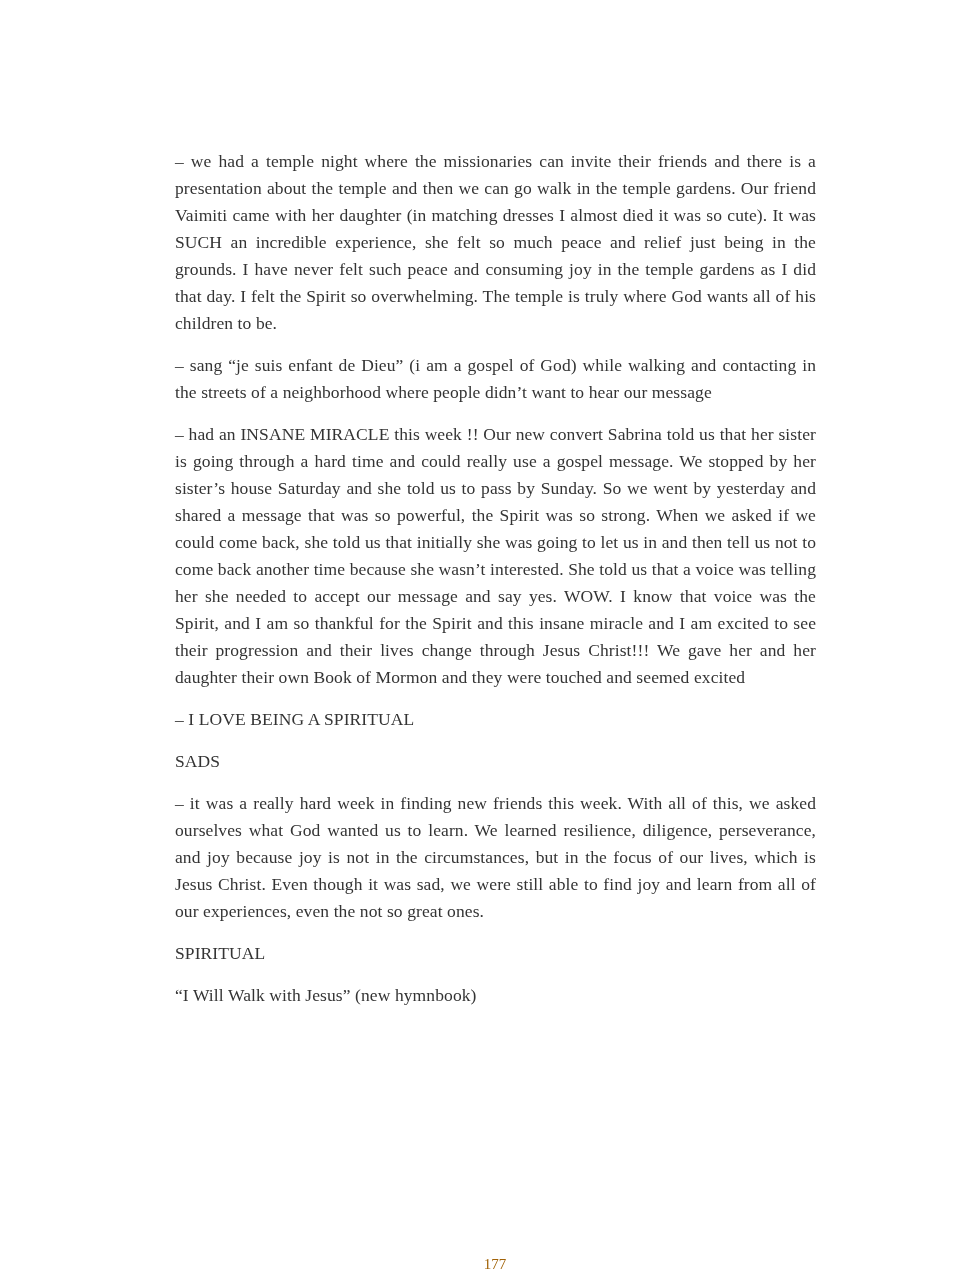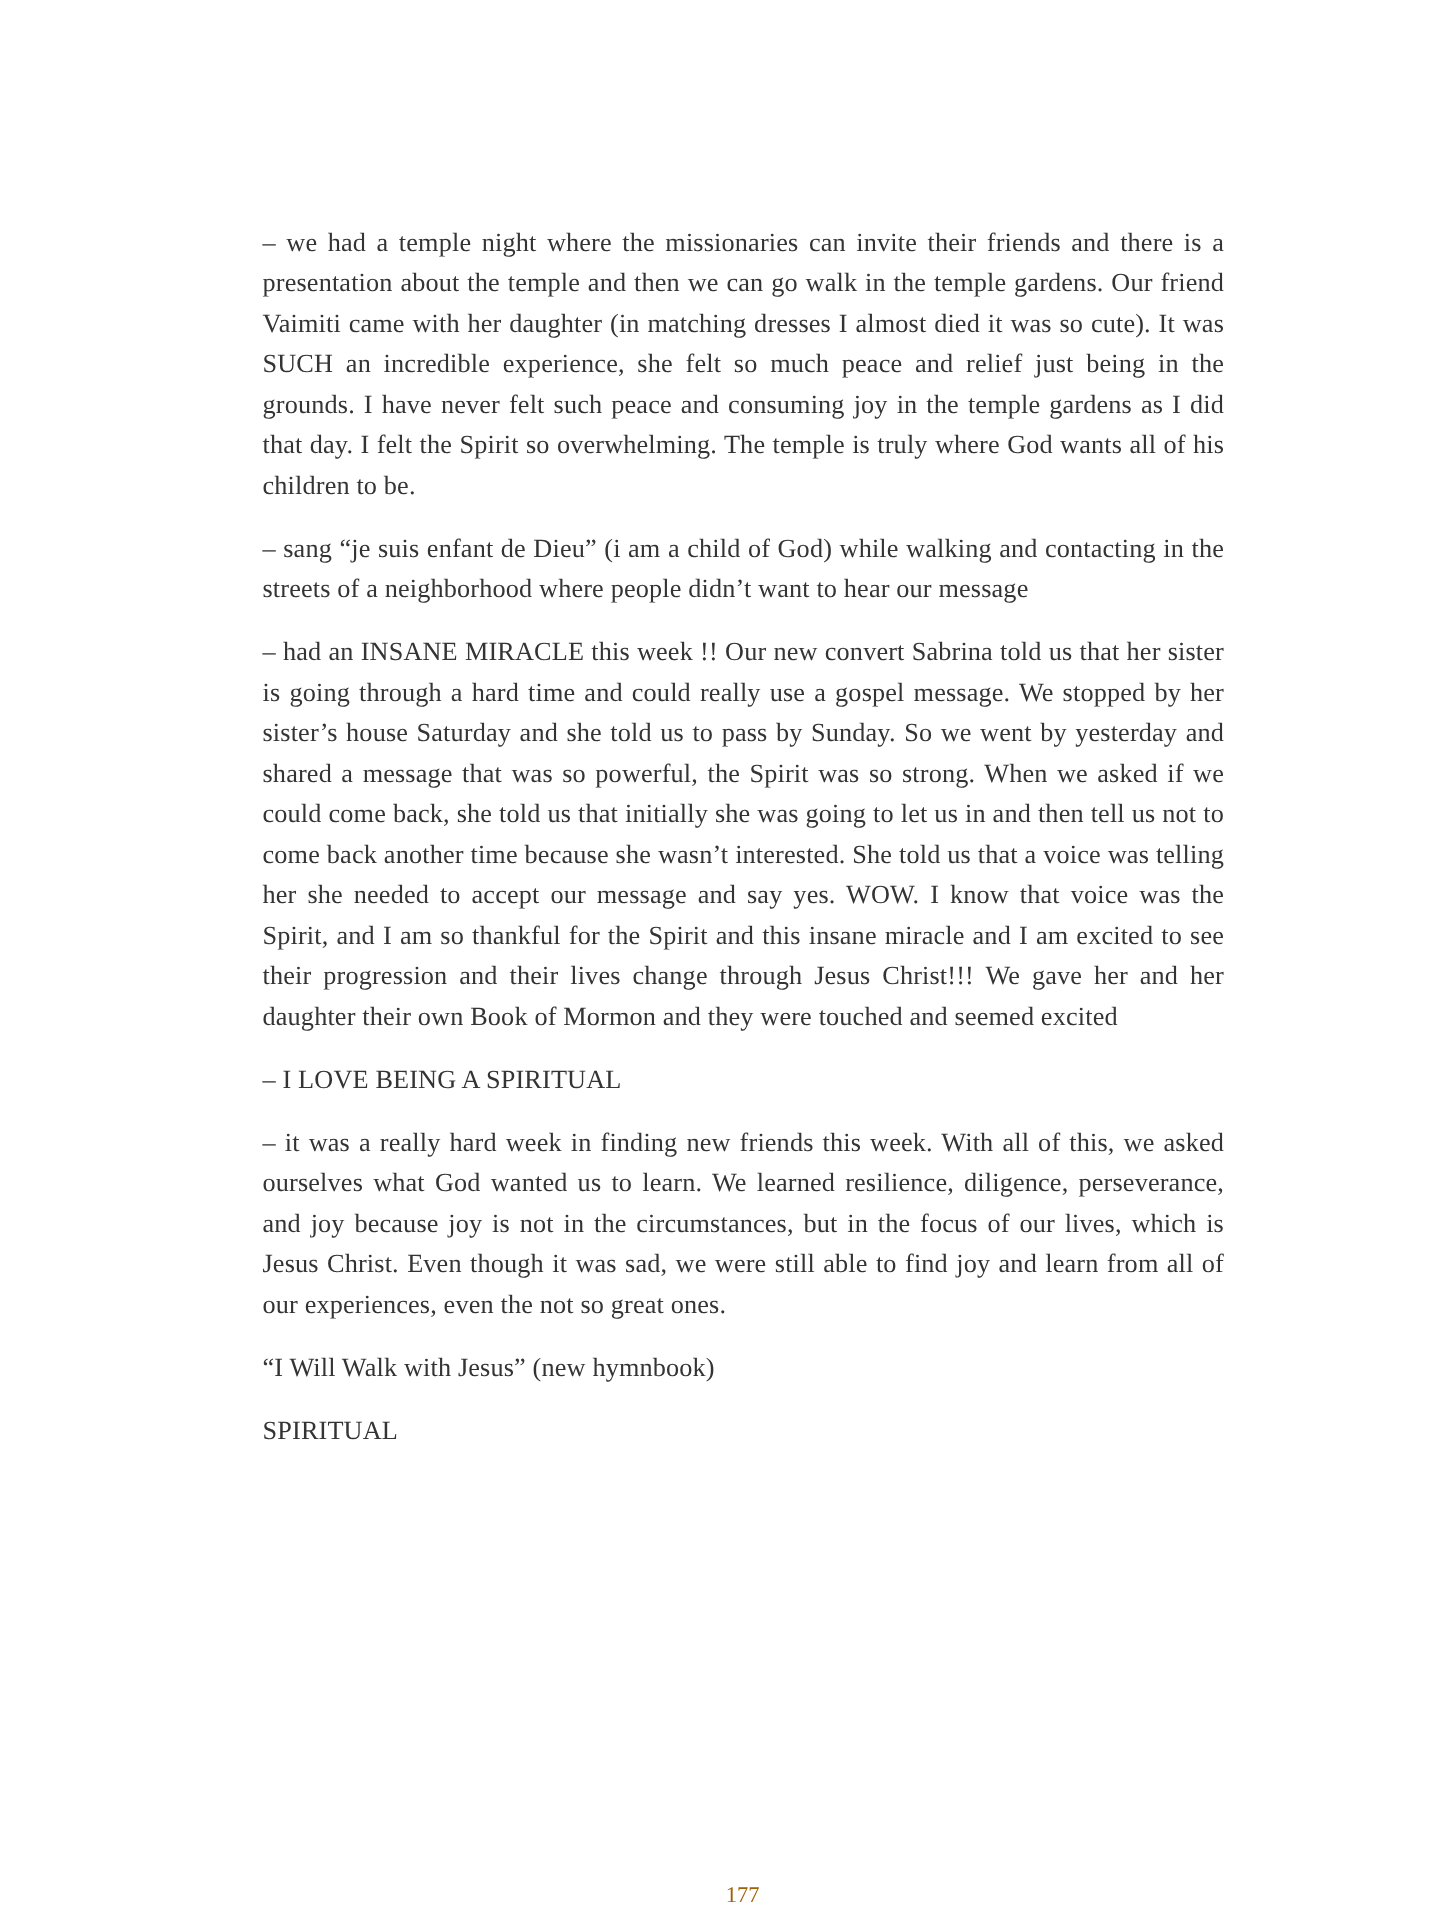--- a/index.html
+++ b/index.html
@@ -50,21 +50,22 @@
     font-size: 15px;
     line-height: 20px;
   }
 </style>
 </head>
 <body>
 
 <div class="page">
   <div class="content">
     <p class="para">– we had a temple night where the missionaries can invite their friends and there is a presentation about the temple and then we can go walk in the temple gardens. Our friend Vaimiti came with her daughter (in matching dresses I almost died it was so cute). It was SUCH an incredible experience, she felt so much peace and relief just being in the grounds. I have never felt such peace and consuming joy in the temple gardens as I did that day. I felt the Spirit so overwhelming. The temple is truly where God wants all of his children to be.</p>
-    <p class="para">– sang “je suis enfant de Dieu” (i am a child of God) while walking and contacting in the streets of a neighborhood where people didn’t want to hear our message</p>
+    <p class="para">– sang “je suis enfant de Dieu” (i am a gospel of God) while walking and contacting in the streets of a neighborhood where people didn’t want to hear our message</p>
     <p class="para">– had an INSANE MIRACLE this week !! Our new convert Sabrina told us that her sister is going through a hard time and could really use a gospel message. We stopped by her sister’s house Saturday and she told us to pass by Sunday. So we went by yesterday and shared a message that was so powerful, the Spirit was so strong. When we asked if we could come back, she told us that initially she was going to let us in and then tell us not to come back another time because she wasn’t interested. She told us that a voice was telling her she needed to accept our message and say yes. WOW. I know that voice was the Spirit, and I am so thankful for the Spirit and this insane miracle and I am excited to see their progression and their lives change through Jesus Christ!!! We gave her and her daughter their own Book of Mormon and they were touched and seemed excited</p>
     <p class="para">– I LOVE BEING A SPIRITUAL</p>
+    <p class="para">SADS</p>
     <p class="para">– it was a really hard week in finding new friends this week. With all of this, we asked ourselves what God wanted us to learn. We learned resilience, diligence, perseverance, and joy because joy is not in the circumstances, but in the focus of our lives, which is Jesus Christ. Even though it was sad, we were still able to find joy and learn from all of our experiences, even the not so great ones.</p>
+    <p class="para">SPIRITUAL</p>
     <p class="para">“I Will Walk with Jesus” (new hymnbook)</p>
-    <p class="para">SPIRITUAL</p>
   </div>
   <div class="folio">177</div>
 </div>
 
 </body></html>

